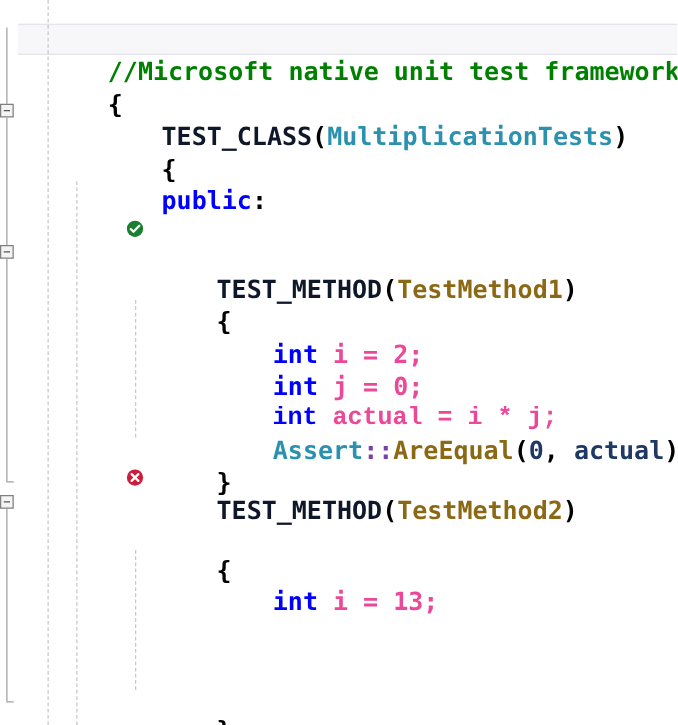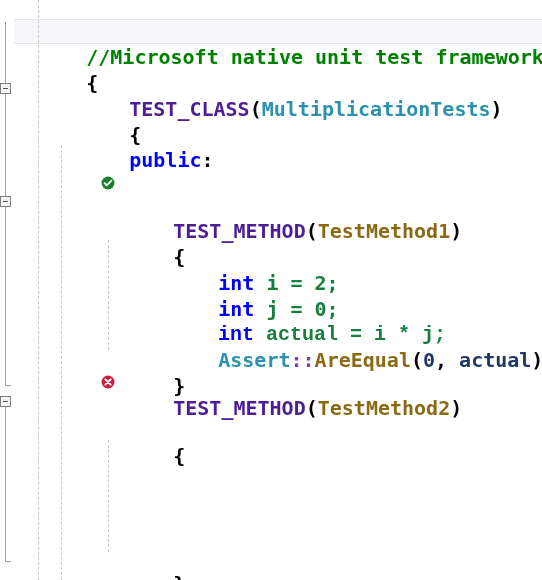--- a/index.html
+++ b/index.html
@@ -100,24 +100,24 @@
     height: 27px;
     line-height: 25.5px;
     white-space: pre;
     font-family: "DejaVu Sans Mono", "Liberation Mono", monospace;
     font-size: 20px;
     font-weight: bold;
     letter-spacing: 0px;
   }
 
   
-  .t-plain   { color: #15803d; }
+  .t-plain   { color: #ec4899; }
   .t-comment { color: #008000; }
   .t-keyword { color: #0000ff; }
-  .t-macro   { color: #4c1d95; }
+  .t-macro   { color: #0f172a; }
   .t-class   { color: #2b91af; }
   .t-func    { color: #8b6914; }
   .t-ident   { color: #1f3864; }
   .t-punct   { color: #000000; }
   .t-scope   { color: #7a3fa8; }
 
   
   .status-icon {
     position: absolute;
     width: 14px;
@@ -214,20 +214,23 @@
     </div>
 
     <div class="code-line" style="top:370px; left:101px;">
       <span class="t-macro">TEST_METHOD</span><span class="t-punct">(</span><span class="t-func">TestMethod2</span><span class="t-punct">)</span>
     </div>
 
     <div class="code-line" style="top:418px; left:101px;">
       <span class="t-punct">{</span>
     </div>
 
+    <div class="code-line" style="top:443px; left:146px;">
+      <span class="t-keyword">int</span><span class="t-plain"> i = 13;</span>
+    </div>
 
 
 
 
     <div class="code-line" style="top:546px; left:101px;">
       <span class="t-punct">}</span>
     </div>
 
     <div class="code-line" style="top:572px; left:57px;">
       

